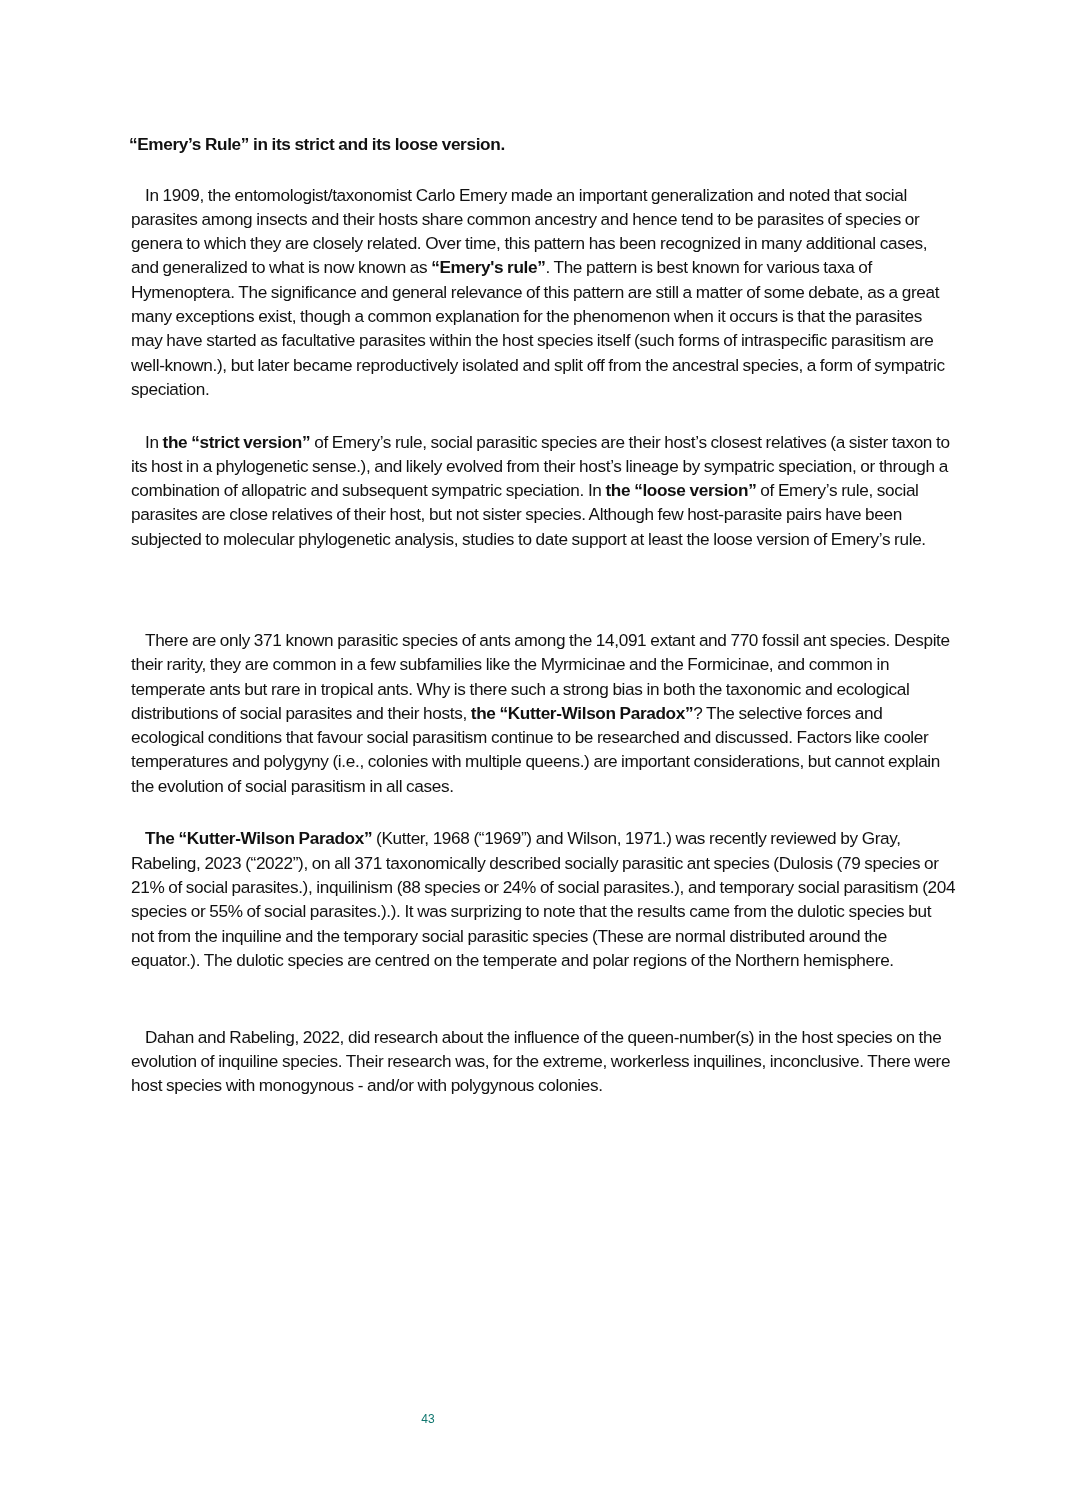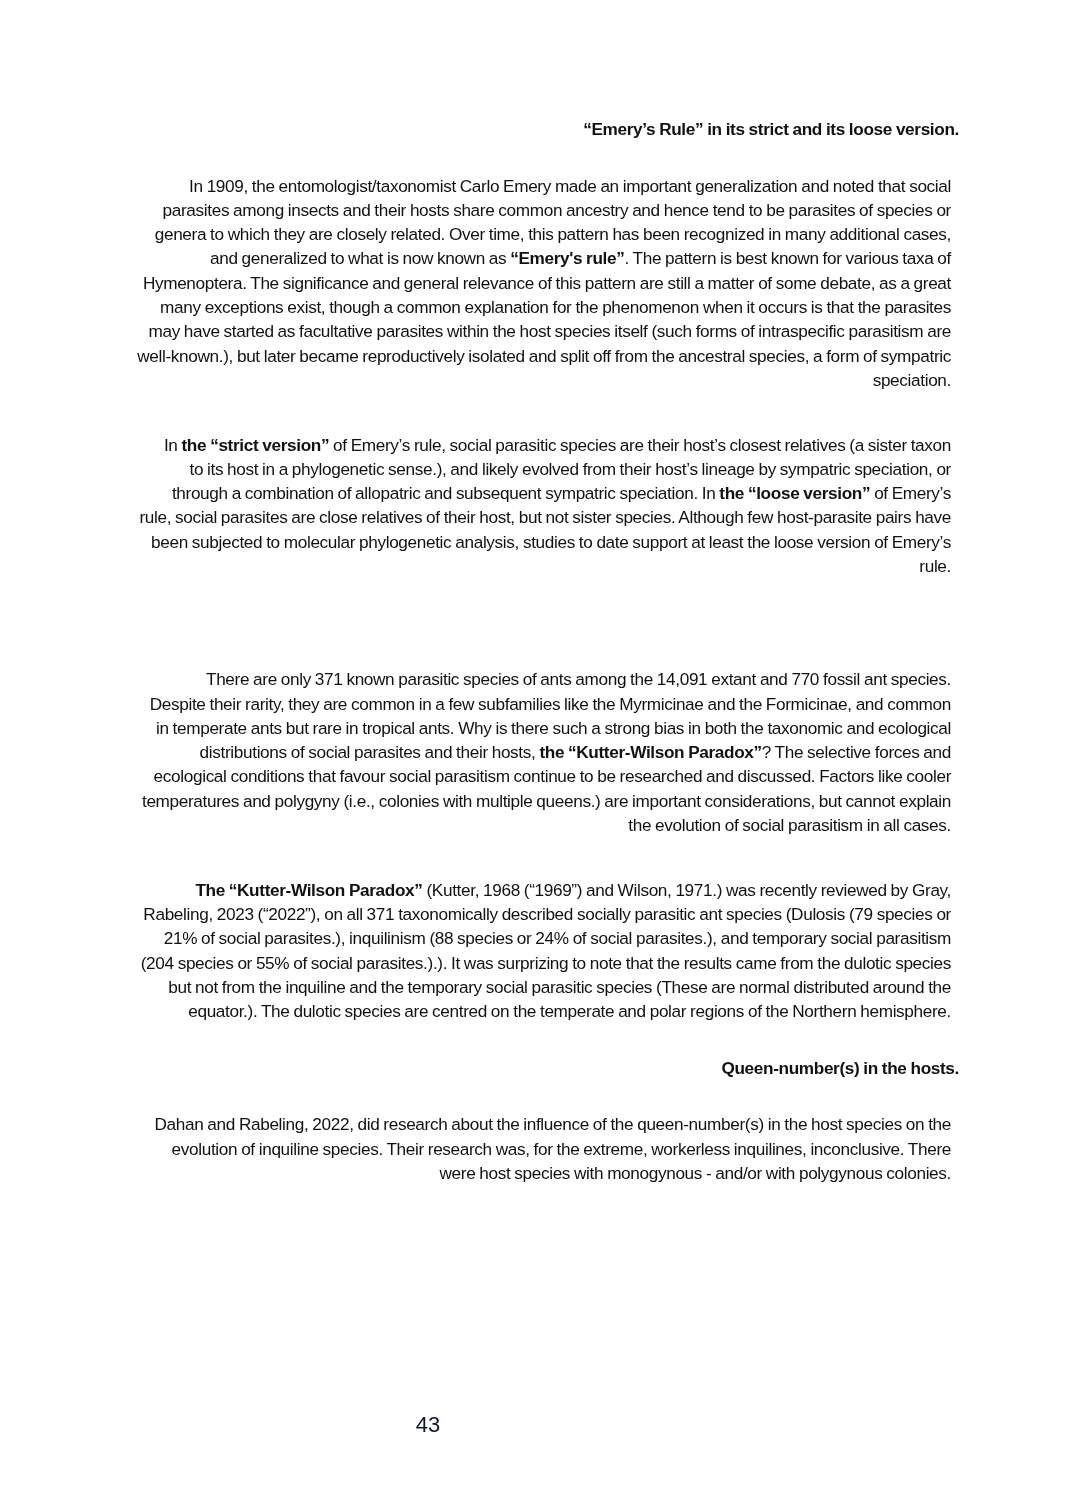--- a/index.html
+++ b/index.html
@@ -11,49 +11,48 @@
       width: 1080px;
       height: 1506px;
       position: relative;
       overflow: hidden;
       font-family: "Liberation Sans", sans-serif;
       color: #111111;
     }
     .page {
       position: absolute;
       left: 129px;
-      top: 117px;
+      top: 132px;
       width: 830px;
       font-size: 17.2px;
       line-height: 24.3px;
       letter-spacing: -0.35px;
       word-spacing: -0.5px;
-      text-align: right;
     }
     .heading {
       font-weight: bold;
       margin: 0;
     }
     .para {
-      margin: 8px;
+      margin: 2px;
       text-indent: 14px;
     }
     .gap {
       height: 24.3px;
     }
     b { font-weight: bold; }
     .page-number {
       position: absolute;
       left: 0;
       width: 856px;
       top: 1412px;
       text-align: center;
-      font-size: 22px;
+      font-size: 12px;
       font-family: "Liberation Sans", sans-serif;
-      color: #0f172a;
+      color: #0f766e;
     }
   </style>
 </head>
 <body>
 
 <div class="page">
 
   <p class="heading">“Emery’s Rule” in its strict and its loose version.</p>
   <div class="gap"></div>
 
@@ -66,20 +65,19 @@
   <div class="gap"></div>
 
   <div class="gap"></div>
 
   <p class="para"><span>There are only 371 known parasitic species of ants among the 14,091 extant and 770 fossil ant species. Despite their rarity, they are common in a few subfamilies like the Myrmicinae and the Formicinae, and common in temperate ants but rare in tropical ants. Why is there such a strong bias in both the taxonomic and ecological distributions of social parasites and their hosts, </span><b>the “Kutter-Wilson Paradox”</b><span>? The selective forces and ecological conditions that favour social parasitism continue to be researched and discussed. Factors like cooler temperatures and polygyny (i.e., colonies with multiple queens.) are important considerations, but cannot explain the evolution of social parasitism in all cases.</span></p>
   <div class="gap"></div>
 
   <p class="para"><b>The “Kutter-Wilson Paradox”</b><span> (Kutter, 1968 (“1969”) and Wilson, 1971.) was recently reviewed by Gray, Rabeling, 2023 (“2022”), on all 371 taxonomically described socially parasitic ant species (Dulosis (79 species or 21% of social parasites.), inquilinism (88 species or 24% of social parasites.), and temporary social parasitism (204 species or 55% of social parasites.).). It was surprizing to note that the results came from the dulotic species but not from the inquiline and the temporary social parasitic species (These are normal distributed around the equator.). The dulotic species are centred on the temperate and polar regions of the Northern hemisphere.</span></p>
   <div class="gap"></div>
 
-  <p class="heading">Queen-number(s) in the hosts.</p>
   <div class="gap"></div>
 
   <p class="para"><span>Dahan and Rabeling, 2022, did research about the influence of the queen-number(s) in the host species on the evolution of inquiline species. Their research was, for the extreme, workerless inquilines, inconclusive. There were host species with monogynous - and/or with polygynous colonies.</span></p>
 
 </div>
 
 <div class="page-number">43</div>
 
 </body></html>

